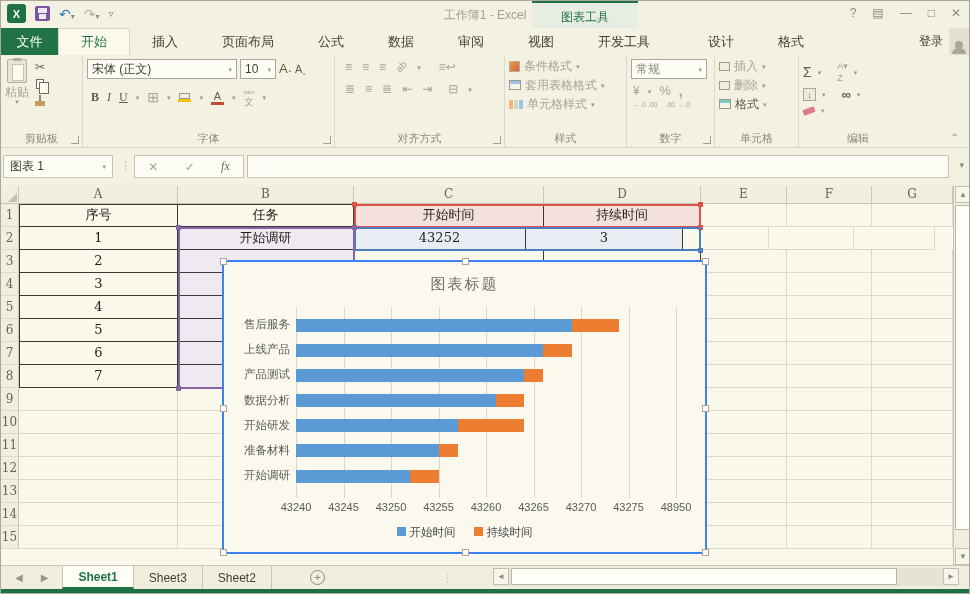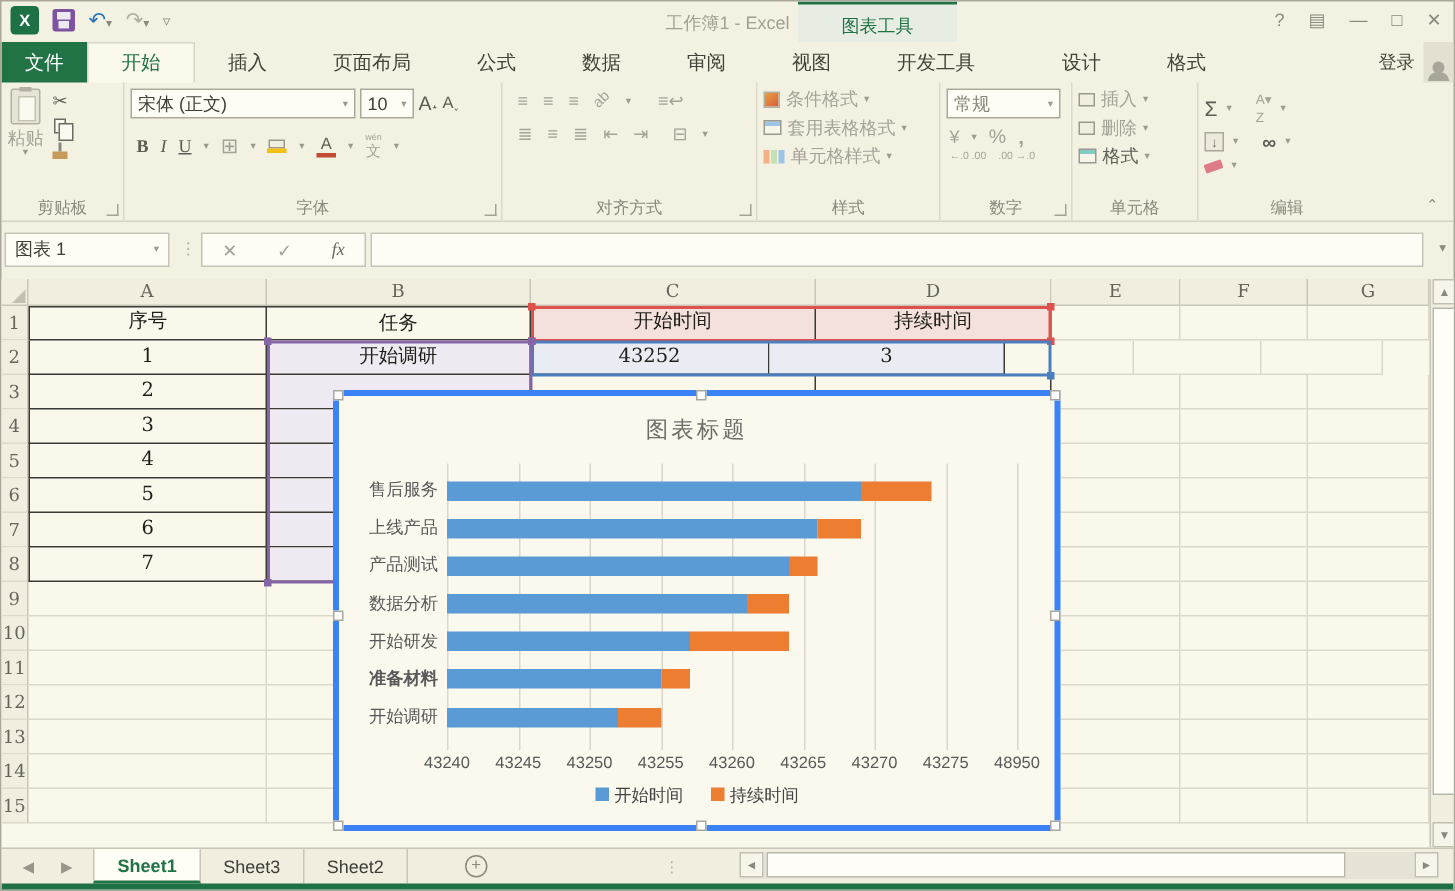--- a/index.html
+++ b/index.html
@@ -101,21 +101,21 @@
 
   
   .rng{position:absolute;pointer-events:none;}
   .rng .h{position:absolute;width:5px;height:5px;}
   .rng-red{left:353px;top:203px;width:347px;height:24px;border:2px solid #DE524C;}
   .rng-blue{left:353px;top:226px;width:347px;height:24px;border:2px solid #4A7EBE;}
   .rng-purple{left:177px;top:226px;width:177px;height:162px;border:2px solid #8565A5;}
 
   
   .chart{position:absolute;left:221px;top:259px;width:485px;height:294px;background:#FBF9EE;
-         border:4px solid #3b82f6;z-index:6;}
+         border:2px solid #3b82f6;z-index:6;}
   .chart .title{position:absolute;left:0;right:0;top:13px;text-align:center;font-size:15px;color:#6E6D68;letter-spacing:2px;}
   .chart .gl{position:absolute;width:1px;background:#DAD7C9;}
   .chart .bar{position:absolute;height:13px;}
   .chart .cat{position:absolute;left:0;width:66px;text-align:right;font-size:11.5px;color:#595959;}
   .chart .xt{position:absolute;width:44px;text-align:center;font-size:11px;color:#595959;}
   .chart .legend{position:absolute;left:0;right:0;bottom:12px;display:flex;justify-content:center;gap:18px;
                  font-size:11.5px;color:#444;}
   .chart .legend .sw{display:inline-block;width:9px;height:9px;margin-right:4px;}
   .chart .hd{position:absolute;width:7px;height:7px;background:#FFF;border:1px solid #A9A79B;z-index:7;}
 
@@ -386,21 +386,21 @@
           <div class="cell tbl tbl-top fill-red" style="width: 190px;">开始时间</div>
           <div class="cell tbl tbl-top fill-red" style="width: 157px;">持续时间</div>
           <div class="cell" style="width: 86px;"></div>
           <div class="cell" style="width: 85px;"></div>
           <div class="cell" style="width: 81px;"></div>
         </div>
         <div class="grid-row">
           <div class="row-header">2</div>
           <div class="cell tbl tbl-left" style="width: 159px;">1</div>
           <div class="cell tbl fill-purple" style="width: 176px;">开始调研</div>
-          <div class="cell tbl fill-blue" style="width: 159px;">43252</div>
+          <div class="cell tbl fill-blue" style="width: 172px;">43252</div>
           <div class="cell tbl fill-blue" style="width: 157px;">3</div>
           <div class="cell" style="width: 86px;"></div>
           <div class="cell" style="width: 85px;"></div>
           <div class="cell" style="width: 81px;"></div>
         </div>
         <div class="grid-row">
           <div class="row-header">3</div>
           <div class="cell tbl tbl-left" style="width: 159px;">2</div>
           <div class="cell tbl fill-purple" style="width: 176px;"></div>
           <div class="cell tbl" style="width: 190px;"></div>
@@ -585,21 +585,21 @@
         <div class="bar" style="left: 319px; top: 81.67px; width: 28.5px; background: rgb(237, 125, 49);"></div>
         <div class="cat" style="top: 105.34px;">产品测试</div>
         <div class="bar" style="left: 72px; top: 106.84px; width: 228px; background: rgb(91, 155, 213);"></div>
         <div class="bar" style="left: 300px; top: 106.84px; width: 19px; background: rgb(237, 125, 49);"></div>
         <div class="cat" style="top: 130.51px;">数据分析</div>
         <div class="bar" style="left: 72px; top: 132.01px; width: 199.5px; background: rgb(91, 155, 213);"></div>
         <div class="bar" style="left: 271.5px; top: 132.01px; width: 28.5px; background: rgb(237, 125, 49);"></div>
         <div class="cat" style="top: 155.68px;">开始研发</div>
         <div class="bar" style="left: 72px; top: 157.18px; width: 161.5px; background: rgb(91, 155, 213);"></div>
         <div class="bar" style="left: 233.5px; top: 157.18px; width: 66.5px; background: rgb(237, 125, 49);"></div>
-        <div class="cat" style="top: 180.85px; font-weight: bold;">准备材料</div>
+        <div class="cat" style="top: 180.85px;">准备材料</div>
         <div class="bar" style="left: 72px; top: 182.35px; width: 142.5px; background: rgb(91, 155, 213);"></div>
         <div class="bar" style="left: 214.5px; top: 182.35px; width: 19px; background: rgb(237, 125, 49);"></div>
         <div class="cat" style="top: 206.02px;">开始调研</div>
         <div class="bar" style="left: 72px; top: 207.52px; width: 114px; background: rgb(91, 155, 213);"></div>
         <div class="bar" style="left: 186px; top: 207.52px; width: 28.5px; background: rgb(237, 125, 49);"></div>
       </div>
     <div class="legend">
       <span><span class="sw" id="sw0" style="background: rgb(91, 155, 213);"></span><span>开始时间</span></span>
       <span><span class="sw" id="sw1" style="background: rgb(237, 125, 49);"></span><span>持续时间</span></span>
     </div>

